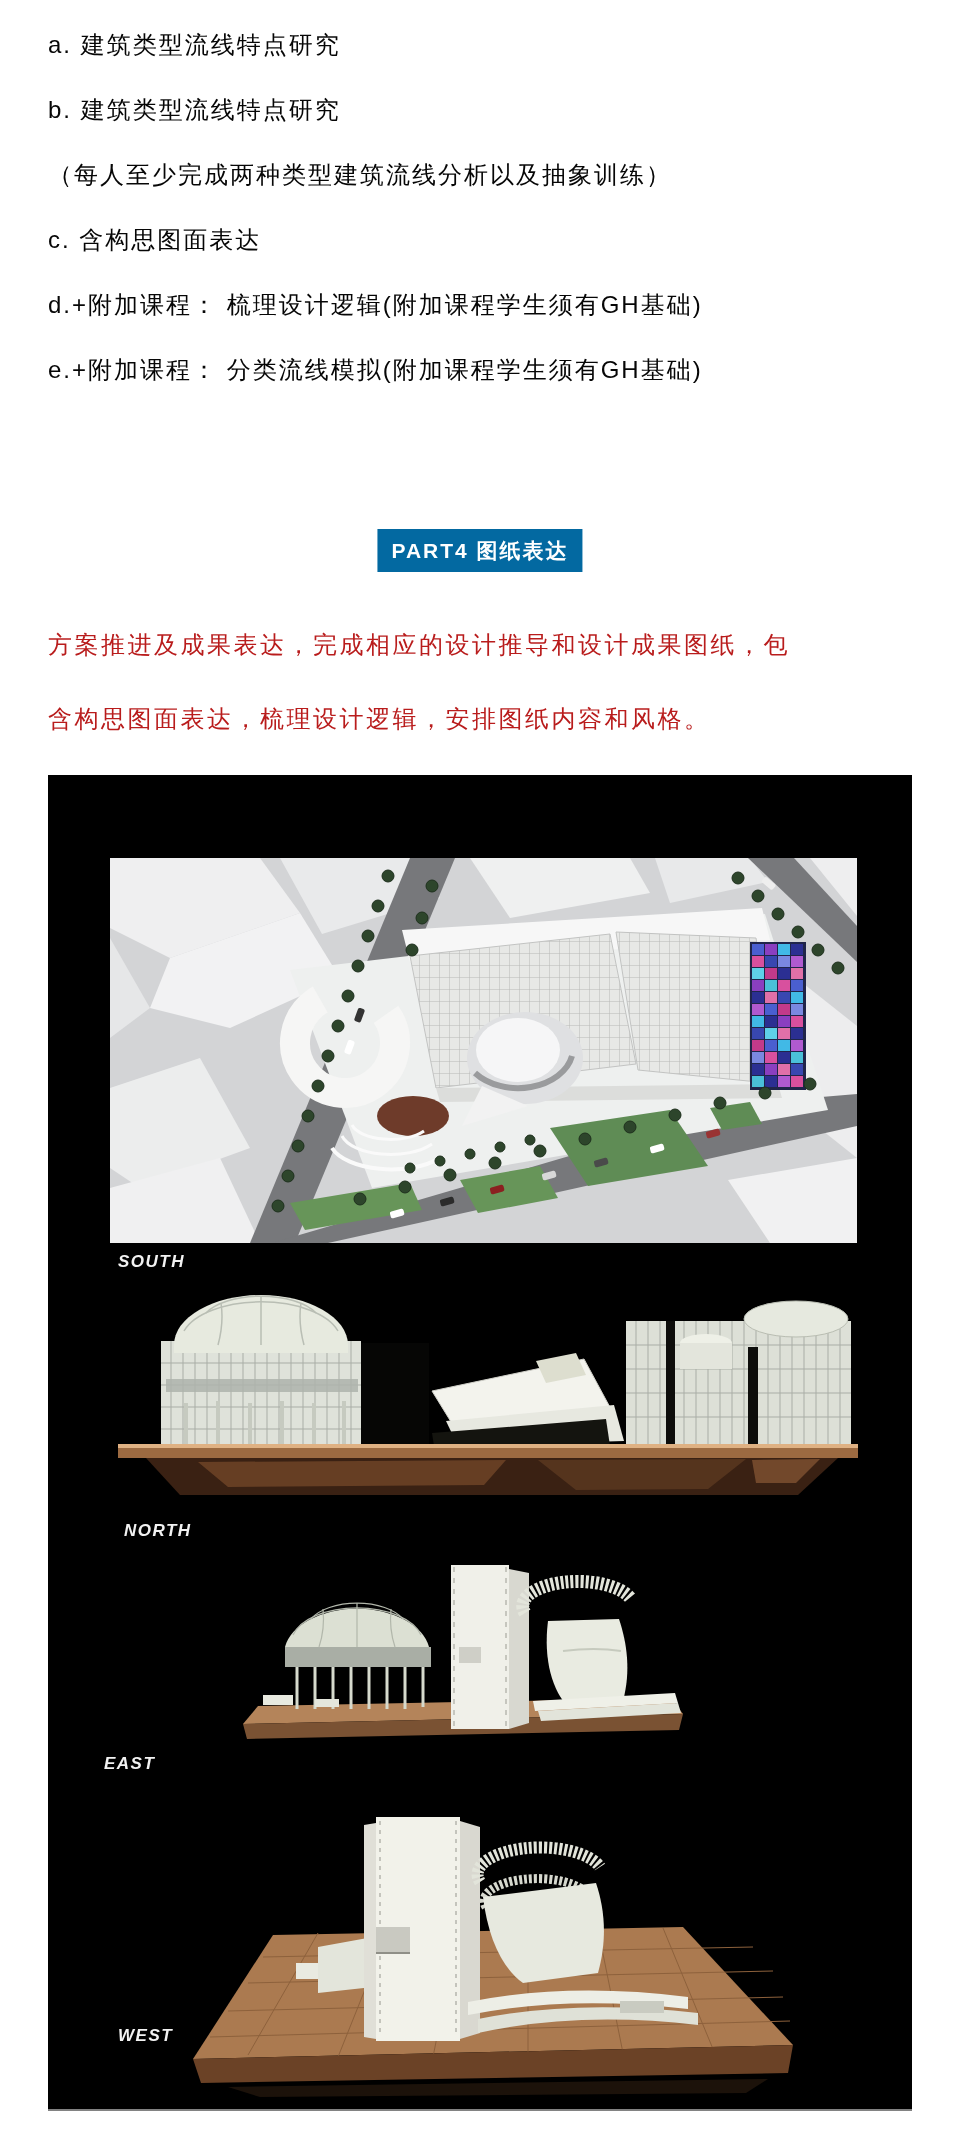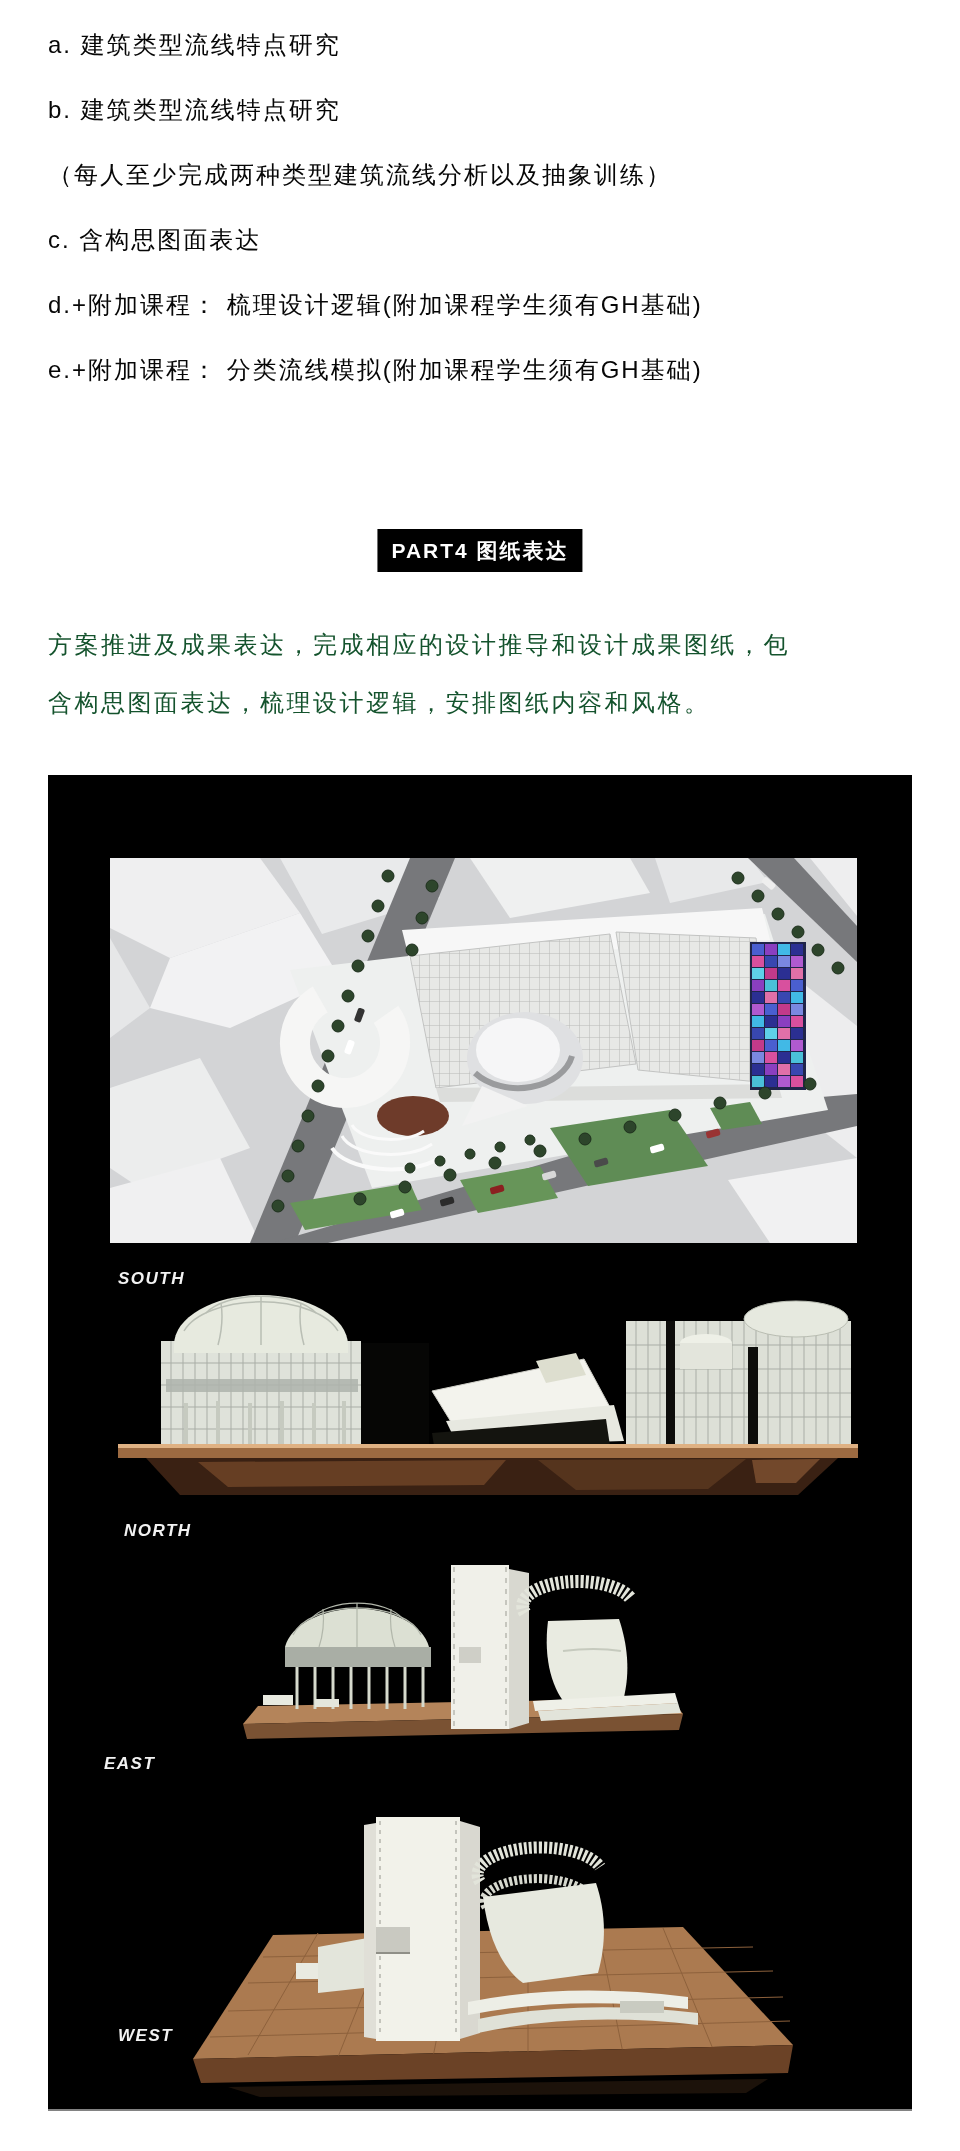--- a/index.html
+++ b/index.html
@@ -6,37 +6,37 @@
   .page{
     position:relative;width:960px;height:2151px;background:#ffffff;overflow:hidden;
     font-family:"Liberation Sans","DejaVu Sans",sans-serif;color:#000;
   }
   .list-item{
     position:absolute;left:48px;font-size:24px;letter-spacing:2px;
     color:#060606;white-space:nowrap;line-height:32px;
   }
   .badge{
     position:absolute;top:529px;left:50%;transform:translateX(-50%);
-    background:#000000;color:#ffffff;font-size:21px;font-weight:bold;
+    background:#0369a1;color:#ffffff;font-size:21px;font-weight:bold;
     padding:8px 14px;letter-spacing:2px;white-space:nowrap;line-height:27px;
   }
   .para-line{
     position:absolute;left:48px;font-size:24px;letter-spacing:2.5px;
-    color:#14532d;white-space:nowrap;line-height:32px;
+    color:#b91c1c;white-space:nowrap;line-height:32px;
   }
   .figure{
     position:absolute;left:48px;top:775px;width:864px;height:1334px;
     background:#000000;border-bottom:2px solid #828282;
   }
   .photo{position:absolute;display:block;}
   .view-label{
     position:absolute;color:#f2f2f2;font-size:17px;font-weight:bold;
     font-style:italic;letter-spacing:1.5px;white-space:nowrap;
   }
-  .lbl-south{left:70px;top:494px;}
+  .lbl-south{left:70px;top:477px;}
   .lbl-north{left:76px;top:746px;}
   .lbl-east{left:56px;top:979px;}
   .lbl-west{left:70px;top:1251px;text-align:right;}
   svg{display:block;}
 </style>
 </head>
 <body>
 
 <div class="page">
 
@@ -46,21 +46,21 @@
     <div class="list-item" style="top:159px">（每人至少完成两种类型建筑流线分析以及抽象训练）</div>
     <div class="list-item" style="top:224px">c. 含构思图面表达</div>
     <div class="list-item" style="top:289px">d.+附加课程： 梳理设计逻辑(附加课程学生须有GH基础)</div>
     <div class="list-item" style="top:354px">e.+附加课程： 分类流线模拟(附加课程学生须有GH基础)</div>
   </div>
 
   <div class="badge">PART4 图纸表达</div>
 
   <div>
     <div class="para-line" style="top:629px">方案推进及成果表达，完成相应的设计推导和设计成果图纸，包</div>
-    <div class="para-line" style="top:687px">含构思图面表达，梳理设计逻辑，安排图纸内容和风格。</div>
+    <div class="para-line" style="top:703px">含构思图面表达，梳理设计逻辑，安排图纸内容和风格。</div>
   </div>
 
   <div class="figure">
 
     <svg class="photo" style="left:62px;top:83px" width="747" height="385" viewBox="0 0 747 385">
       <defs>
         <pattern id="fgridA" width="10" height="12" patternUnits="userSpaceOnUse">
           <rect width="10" height="12" fill="#e7e8e6"></rect>
           <path d="M10,0 V12 M0,12 H10" stroke="#b7b8b6" stroke-width="1" fill="none"></path>
         </pattern>

